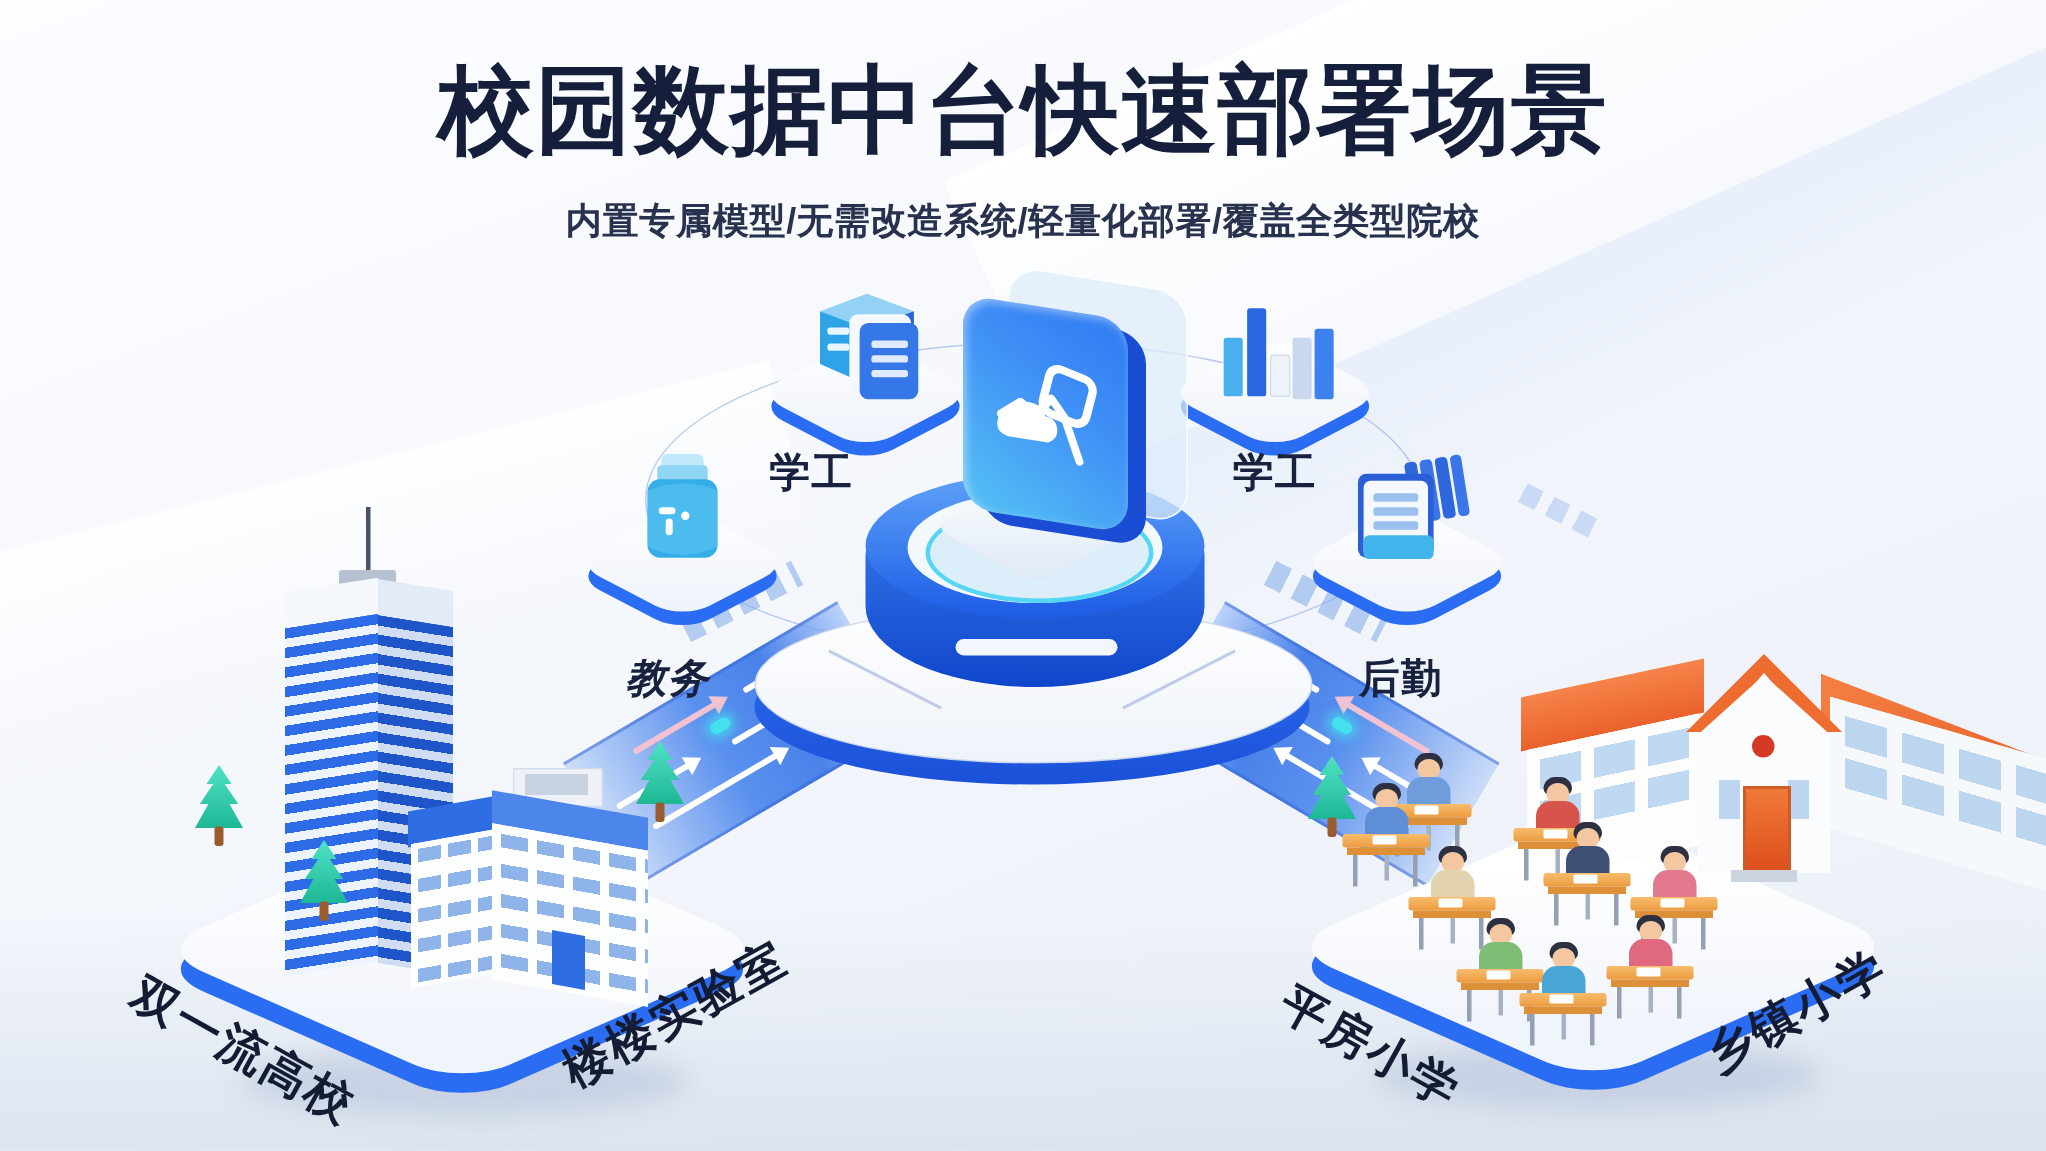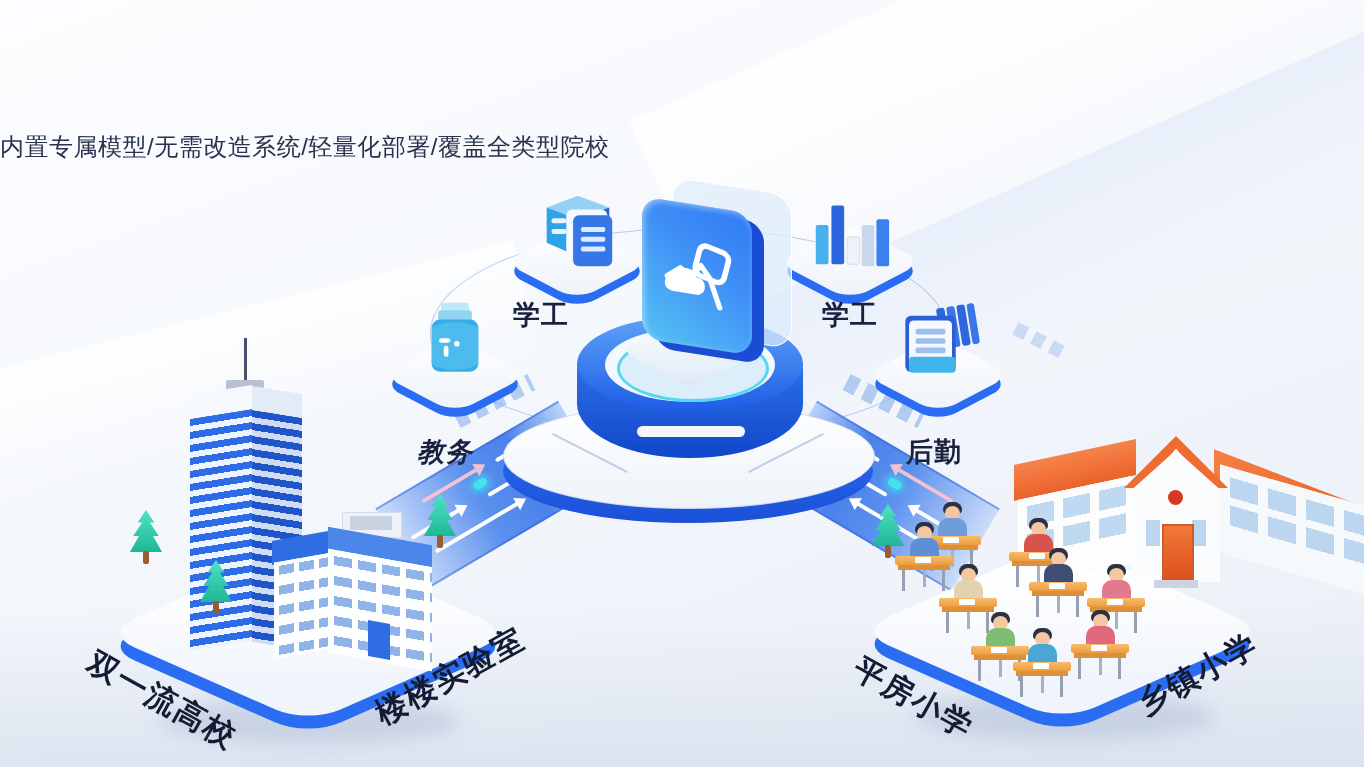--- a/index.html
+++ b/index.html
@@ -15,22 +15,22 @@
     background:linear-gradient(180deg,rgba(255,255,255,.95),rgba(233,240,250,0));}
   .bg-s2{top:150px;right:-180px;width:860px;height:150px;transform:rotate(-24deg);
     background:linear-gradient(180deg,rgba(222,232,248,.55),rgba(255,255,255,0));}
   .bg-s3{left:-220px;top:330px;width:760px;height:130px;transform:rotate(-14deg);
     background:linear-gradient(180deg,rgba(255,255,255,.85),rgba(236,242,250,0));}
   .bg-bottom{left:0;right:0;bottom:-50px;height:210px;position:absolute;
     background:linear-gradient(180deg,rgba(226,233,244,0),rgba(211,220,234,.85));}
   
   .title{position:absolute;top:30px;left:0;width:100%;text-align:center;
     font-size:64px;font-weight:900;color:#151e3a;letter-spacing:1px;z-index:12;}
-  .subtitle{position:absolute;top:131px;left:0;width:100%;
-    font-size:24px;font-weight:400;color:#28324e;letter-spacing:.5px;z-index:12;}
+  .subtitle{position:absolute;top:131px;left:0;width:100%;text-align:center;
+    font-size:24px;font-weight:700;color:#28324e;letter-spacing:.5px;z-index:12;}
   
   .arc{left:430px;top:228px;width:516px;height:208px;border-radius:50%;
     border:1.5px solid rgba(108,148,224,.45);z-index:1;}
   
   .road{z-index:2;border-top:2px solid rgba(52,100,214,.5);border-bottom:2px solid rgba(52,100,214,.5);}
   .road-left{left:385px;top:448px;width:212px;height:92px;transform:rotate(-30.5deg);
     background:linear-gradient(90deg,rgba(150,186,246,.40),#5a90ee 45%,#4a82ea 70%,rgba(158,192,250,.65));}
   .road-right{left:778px;top:448px;width:212px;height:92px;transform:rotate(30.5deg);
     background:linear-gradient(270deg,rgba(150,186,246,.40),#5a90ee 45%,#4a82ea 70%,rgba(158,192,250,.65));}
   .arrow{position:absolute;height:4px;background:#fff;border-radius:2px;}
@@ -157,20 +157,21 @@
 </head>
 <body>
 
 <div class="stage">
 
   <div class="bg-stripe bg-s1"></div>
   <div class="bg-stripe bg-s2"></div>
   <div class="bg-stripe bg-s3"></div>
   <div class="bg-bottom"></div>
 
+  <div class="title">校园数据中台快速部署场景</div>
   <div class="subtitle">内置专属模型/无需改造系统/轻量化部署/覆盖全类型院校</div>
 
   <div class="abs arc"></div>
 
   <div class="abs road road-left">
       <div class="arrow " style="left: 30px; top: 64px; width: 96px;"></div>
       <div class="arrow " style="left: 104px; top: 42px; width: 84px;"></div>
       <div class="arrow " style="left: 16px; top: 40px; width: 56px;"></div>
       <div class="arrow pink" style="left: 44px; top: 14px; width: 64px;"></div>
       <div class="arrow " style="left: 128px; top: 16px; width: 66px;"></div>

